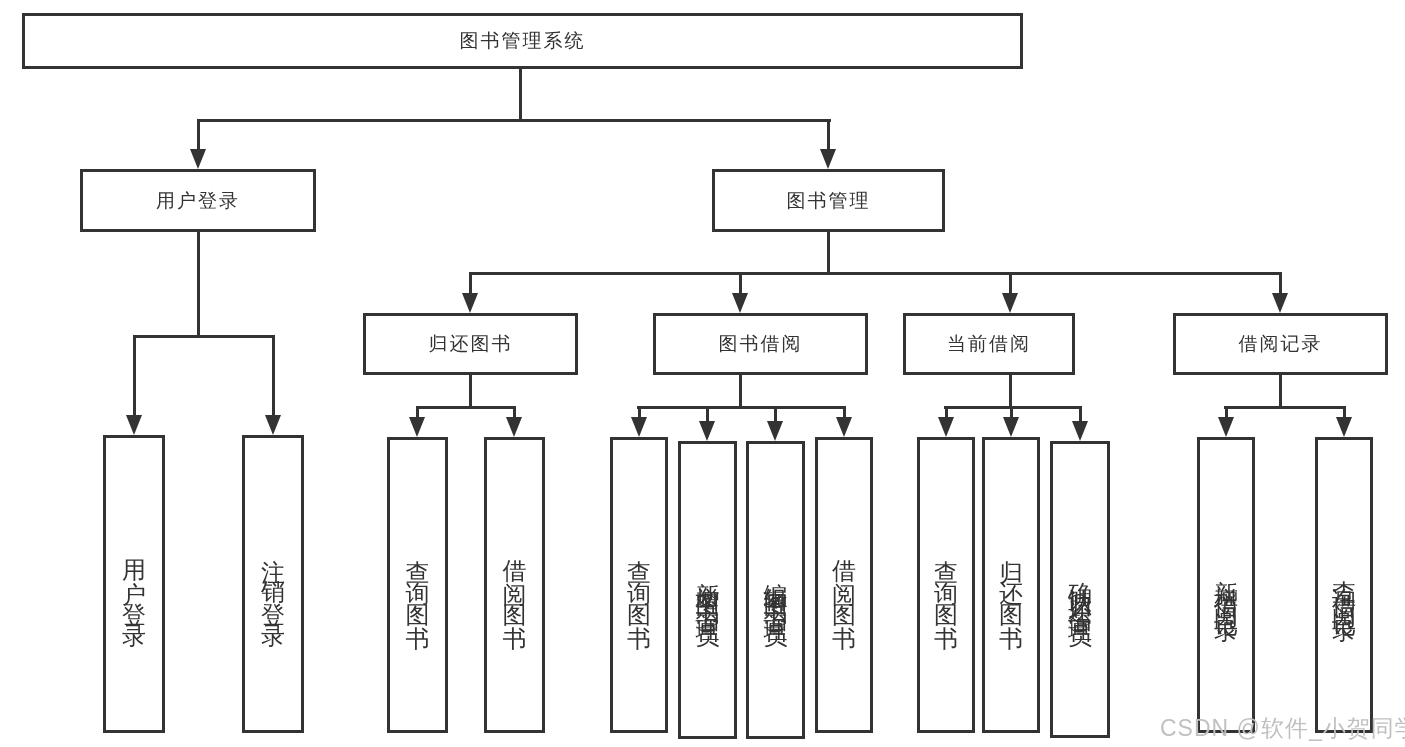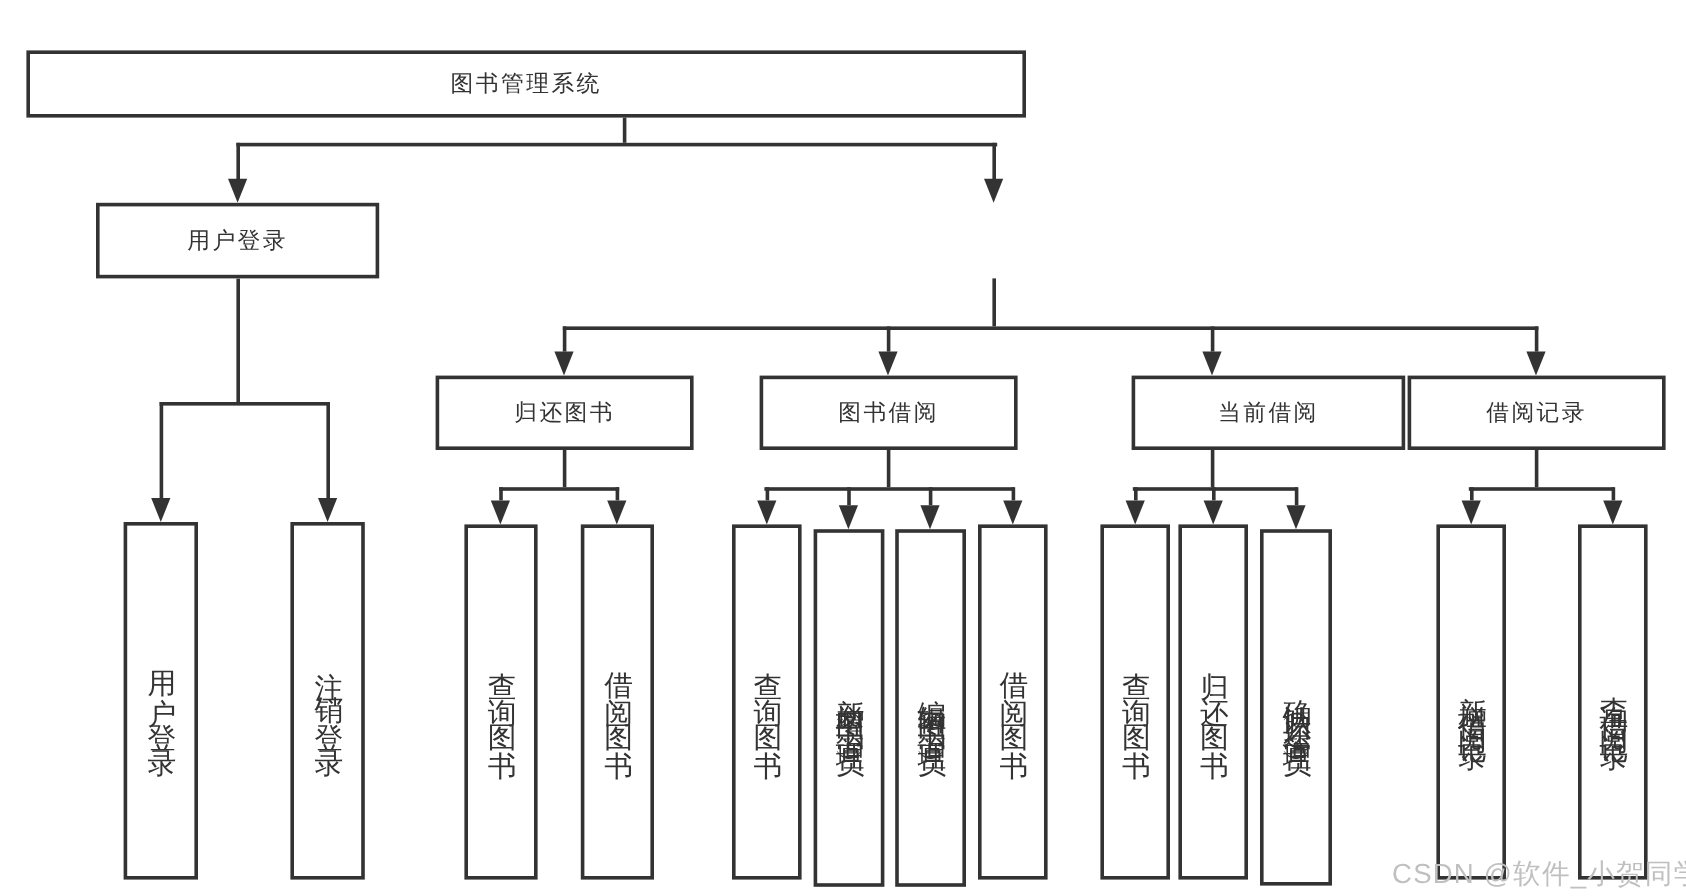--- a/index.html
+++ b/index.html
@@ -75,27 +75,28 @@
   <div class="arrow" style="left:1003px;top:417px;"></div>
   <div class="arrow" style="left:1072px;top:421px;"></div>
 
   <div class="line" style="left:1279px;top:375px;width:3px;height:31px;"></div>
   <div class="line" style="left:1224px;top:406px;width:121px;height:3px;"></div>
   <div class="line" style="left:1225px;top:406px;width:3px;height:11px;"></div>
   <div class="line" style="left:1343px;top:406px;width:3px;height:11px;"></div>
   <div class="arrow" style="left:1218px;top:417px;"></div>
   <div class="arrow" style="left:1336px;top:417px;"></div>
 
-  <div class="box hbox" style="left:22px;top:13px;width:833px;height:56px;margin-top:29px;">图书管理系统</div>
+  <div class="box hbox" style="left:22px;top:13px;width:1001px;height:56px;">图书管理系统</div>
 
   <div class="box hbox" style="left:80px;top:169px;width:236px;height:63px;">用户登录</div>
+  <div class="box hbox" style="left:712px;top:169px;width:233px;height:63px;">图书管理</div>
 
   <div class="box hbox" style="left:363px;top:313px;width:215px;height:62px;">归还图书</div>
-  <div class="box hbox" style="left:633px;top:313px;width:215px;height:62px;">图书借阅</div>
-  <div class="box hbox" style="left:903px;top:313px;width:228px;height:62px;margin-left:40px;">当前借阅</div>
+  <div class="box hbox" style="left:653px;top:313px;width:215px;height:62px;">图书借阅</div>
+  <div class="box hbox" style="left:903px;top:313px;width:172px;height:62px;">当前借阅</div>
   <div class="box hbox" style="left:1173px;top:313px;width:215px;height:62px;">借阅记录</div>
 
   <div class="box vbox ls4" style="left:103px;top:435px;width:62px;height:298px;">用户登录</div>
   <div class="box vbox ls4" style="left:242px;top:435px;width:62px;height:298px;">注销登录</div>
 
   <div class="box vbox ls4" style="left:387px;top:437px;width:61px;height:296px;">查询图书</div>
   <div class="box vbox ls4" style="left:484px;top:437px;width:61px;height:296px;">借阅图书</div>
 
   <div class="box vbox ls4" style="left:610px;top:437px;width:58px;height:296px;">查询图书</div>
   <div class="box vbox ls9" style="left:678px;top:441px;width:59px;height:298px;">新增图书（管理员）</div>

